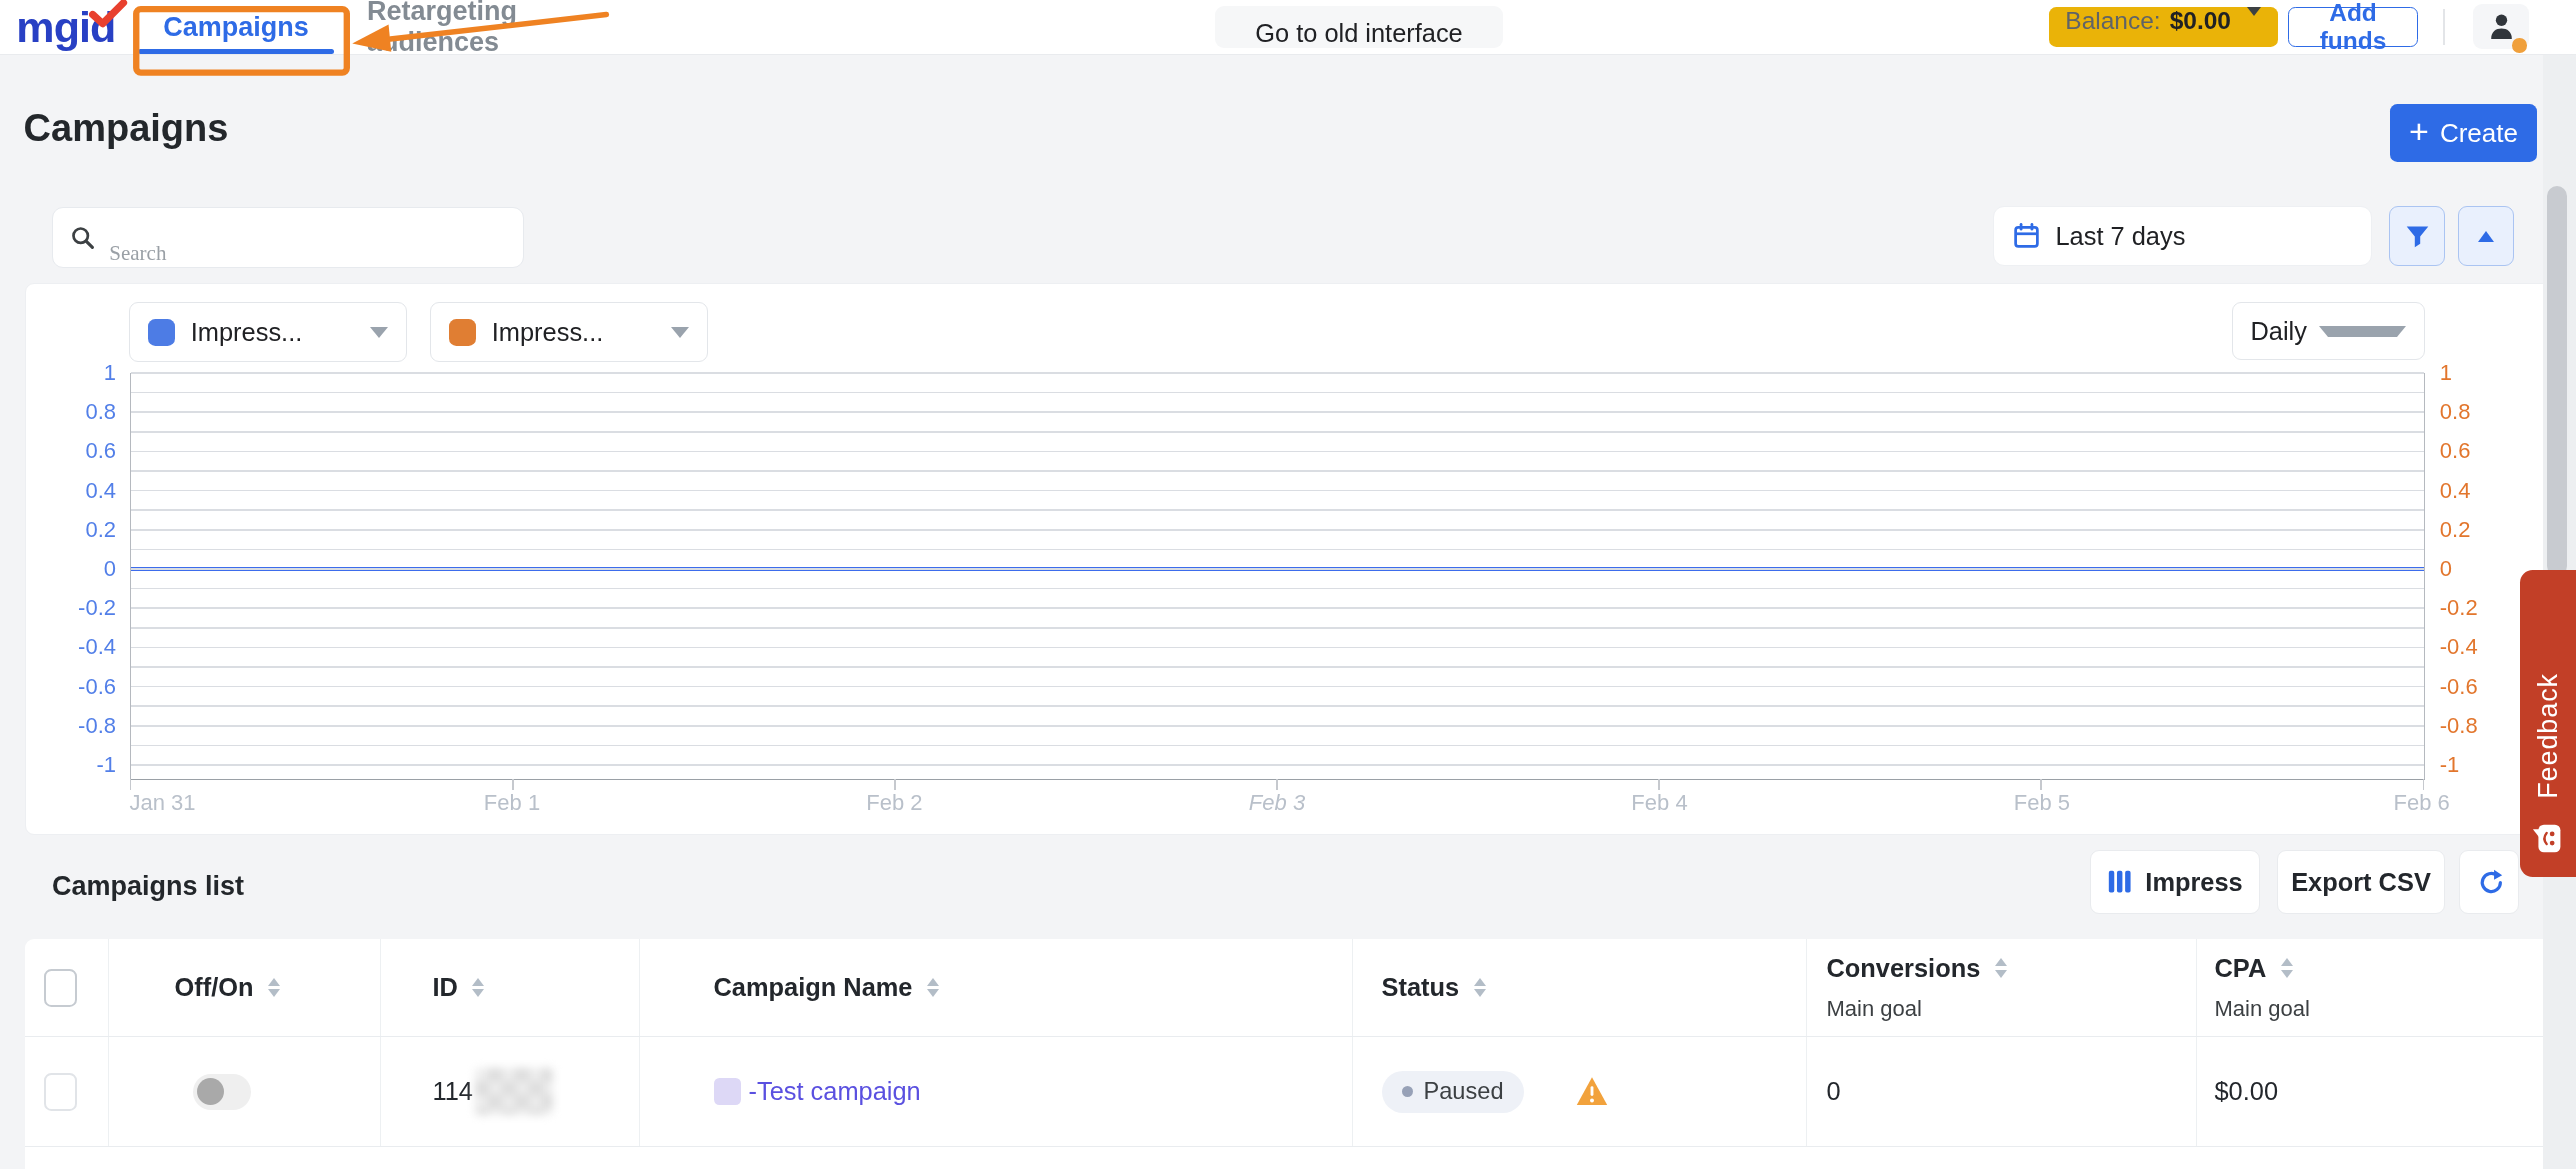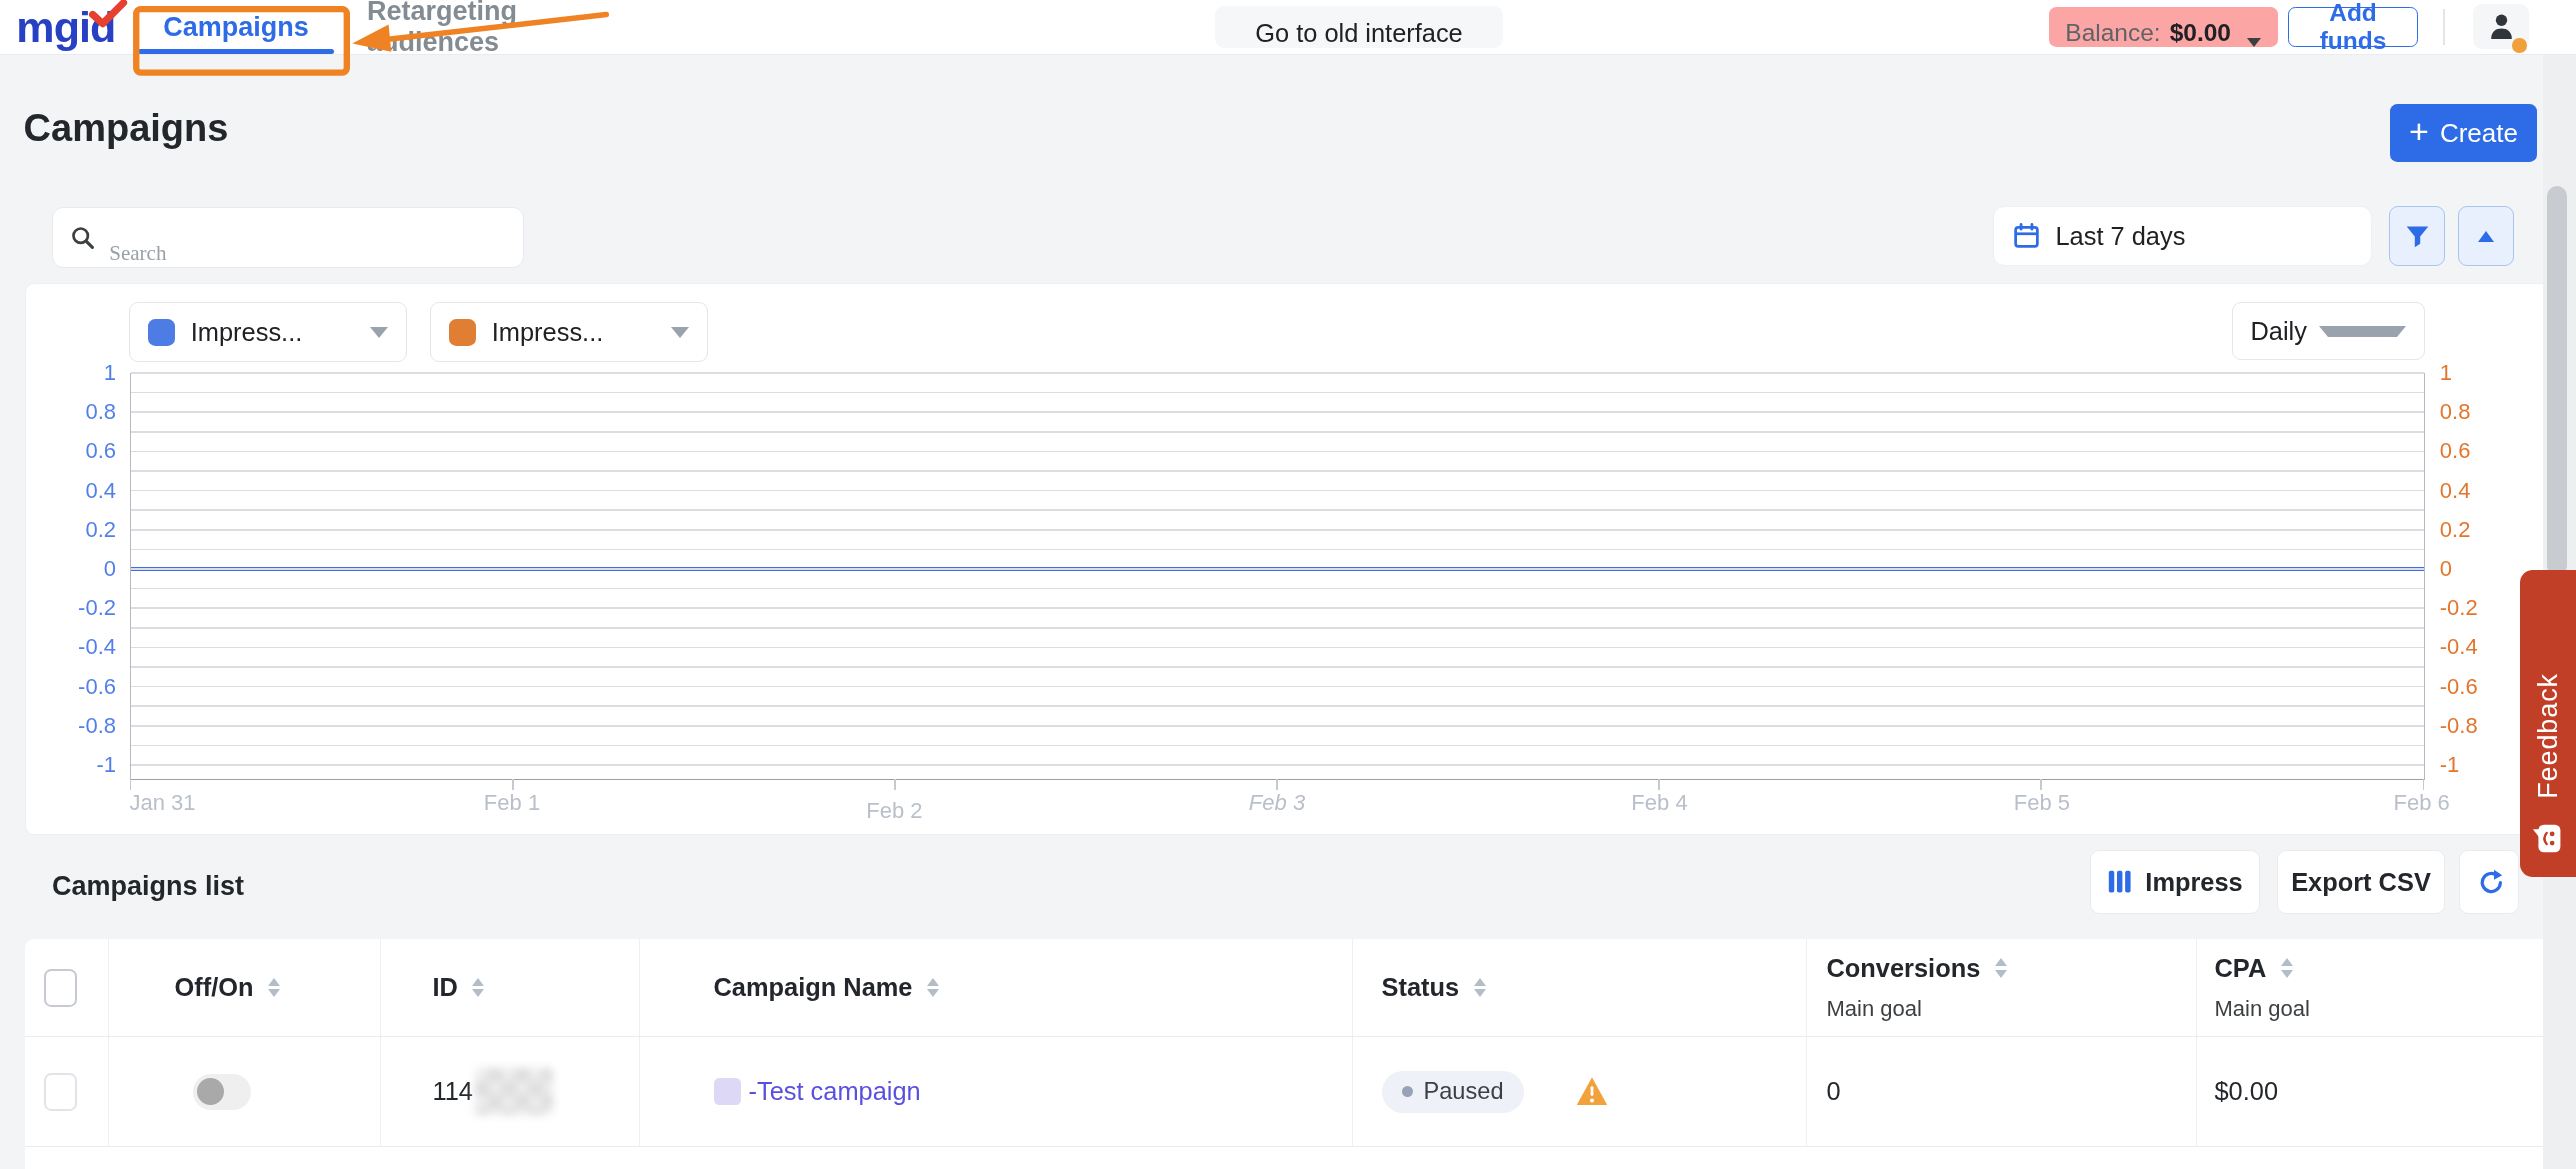--- a/index.html
+++ b/index.html
@@ -9,21 +9,21 @@
   
   .topbar{position:absolute;left:0;top:0;width:2576px;height:54px;background:#fff;border-bottom:1.8px solid #e9ebee;z-index:5;}
   .logo{position:absolute;left:16.3px;top:3.6px;width:107px;height:47px;}
   .logo-text{font-size:43px;font-weight:700;color:#2840c4;letter-spacing:-0.9px;line-height:47px;}
   .logo-check{position:absolute;right:-5.4px;top:-3.6px;}
   .tab{position:absolute;top:0;height:54px;display:flex;align-items:center;justify-content:center;font-size:27px;font-weight:600;}
   .tab-campaigns{left:138px;width:196px;color:#2e6be6;}
   .tab-campaigns::after{content:"";position:absolute;left:0;right:0;bottom:0;height:5.4px;background:#2e6be6;border-radius:2.7px;}
   .tab-retargeting{left:367px;width:272px;color:#838b93;justify-content:flex-start;}
   .old-interface{position:absolute;left:1215px;top:6.4px;width:288px;height:42px;background:#f6f7f8;border:none;border-radius:9px;display:flex;align-items:center;justify-content:center;gap:12.7px;font-size:25.4px;color:#202124;cursor:pointer;font-family:inherit;flex-direction:column;}
-  .balance-chip{position:absolute;left:2049px;top:7.3px;height:40px;background:#fca5a5;border-radius:7.3px;display:flex;align-items:flex-end;padding:0 16.3px;gap:9px;font-size:24.5px;cursor:pointer;}
+  .balance-chip{position:absolute;left:2049px;top:7.3px;height:40px;background:#eab308;border-radius:7.3px;display:flex;align-items:flex-start;padding:0 16.3px;gap:9px;font-size:24.5px;cursor:pointer;}
   .balance-label{color:#5f6368;}
   .balance-value{color:#202124;font-weight:700;}
   .caret-dn-dark{width:0;height:0;border-left:7.3px solid transparent;border-right:7.3px solid transparent;border-top:9px solid #3c4043;margin-left:7.3px;}
   .add-funds{position:absolute;left:2288px;top:7.3px;width:130px;height:40px;background:#fff;border:1.8px solid #2e6be6;border-radius:7.3px;color:#2e6be6;font-size:24.5px;font-weight:600;display:flex;align-items:center;justify-content:center;cursor:pointer;font-family:inherit;}
   .head-divider{position:absolute;left:2443px;top:9px;width:1.8px;height:36px;background:#e3e5e8;}
   .avatar{position:absolute;left:2473px;top:3.6px;width:56px;height:45px;background:#f5f6f8;border-radius:9px;display:flex;align-items:center;justify-content:center;cursor:pointer;}
   .avatar-dot{position:absolute;left:2512px;top:38px;width:14.5px;height:14.5px;border-radius:50%;background:#f0a03c;}
 
   
   .page-title{position:absolute;left:23.6px;top:107px;font-size:38px;font-weight:700;color:#23272b;margin:0;}
@@ -259,21 +259,21 @@
         <div class="xtick-mark" style="left: calc(16.6667% - 0.9px);"></div>
         <div class="xtick-mark" style="left: calc(33.3333% - 0.9px);"></div>
         <div class="xtick-mark" style="left: calc(50% - 0.9px);"></div>
         <div class="xtick-mark" style="left: calc(66.6667% - 0.9px);"></div>
         <div class="xtick-mark" style="left: calc(83.3333% - 0.9px);"></div>
         <div class="xtick-mark" style="left: calc(100% - 0.9px);"></div>
       </div>
     <div class="x-labels" id="x-labels">
         <div class="xtick-label first" style="left: 0%;">Jan 31</div>
         <div class="xtick-label" style="left: 16.6667%;">Feb 1</div>
-        <div class="xtick-label" style="left: 33.3333%; margin-top: 8px;">Feb 2</div>
+        <div class="xtick-label" style="left: 33.3333%;">Feb 2</div>
         <div class="xtick-label" style="left: 50%; font-style: italic;">Feb 3</div>
         <div class="xtick-label" style="left: 66.6667%;">Feb 4</div>
         <div class="xtick-label" style="left: 83.3333%;">Feb 5</div>
         <div class="xtick-label last" style="left: 100%;">Feb 6</div>
       </div>
   </div>
 
   <h2 class="list-title">Campaigns list</h2>
   <button class="white-btn columns-btn">
     <svg width="25.4" height="25.4" viewBox="0 0 28 28">

